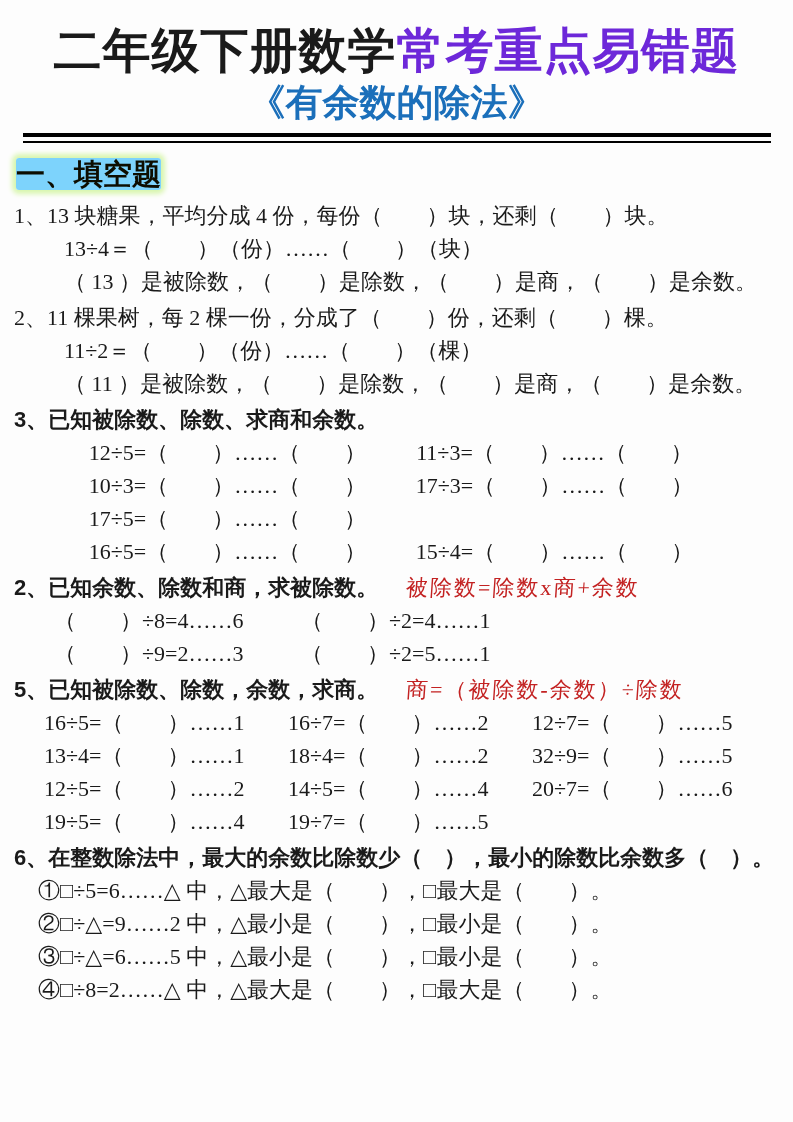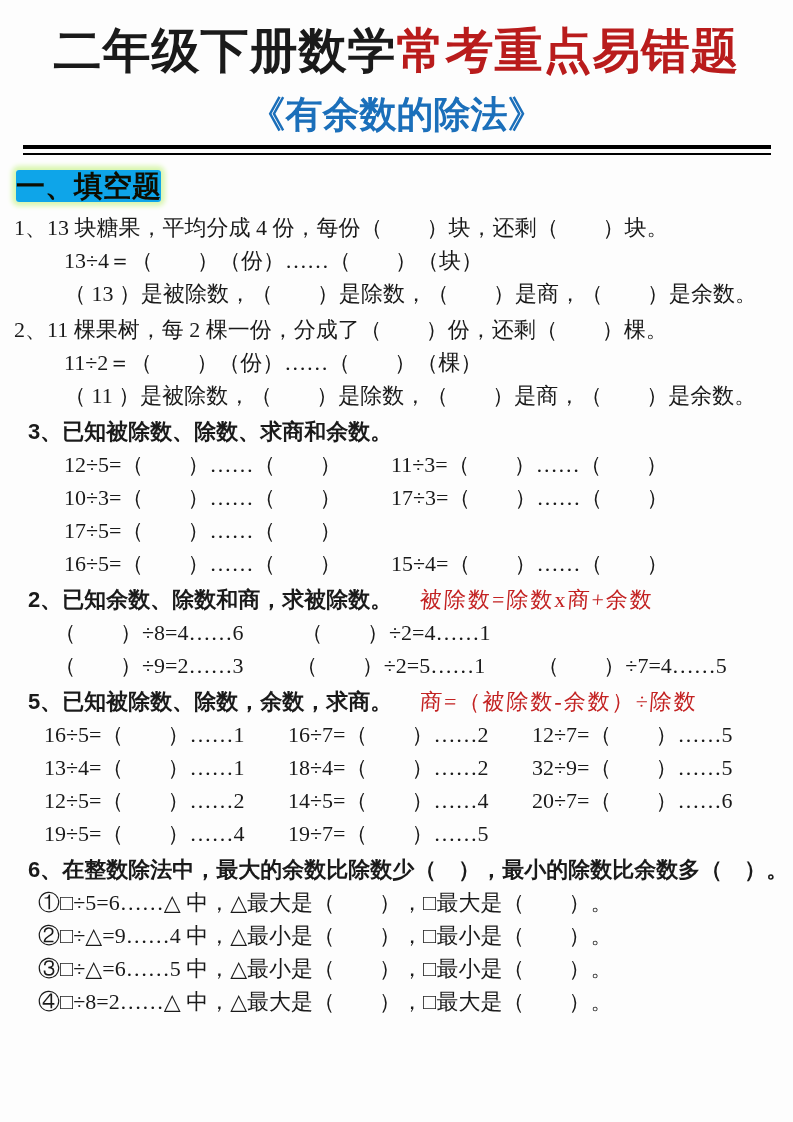--- a/index.html
+++ b/index.html
@@ -17,73 +17,72 @@
   }
   .title {
     text-align: center;
     font-size: 48px;
     font-weight: 900;
     line-height: 1.12;
     letter-spacing: 1px;
     font-family: "Liberation Serif", "DejaVu Serif", serif;
     margin: 0;
   }
-  .title .red { color: #b91c1c; text-align: center; }
+  .title .red { color: #6d28d9; text-align: center; }
   .subtitle {
     text-align: center;
     font-size: 37px;
     font-weight: 900;
     color: #1b6fba;
     line-height: 1.15;
-    margin: 16px 0 0 0;
+    margin: 4px 0 0 0;
   }
   .rule {
     width: 748px;
     margin: 9px auto 0 auto;
     height: 4px;
     border-top: 4px solid #000;
     border-bottom: 2px solid #000;
   }
   .section-head {
     margin: 12px 0 4px 2px;
     font-size: 29px;
     font-weight: 700;
     font-family: "Liberation Sans", "DejaVu Sans", sans-serif;
   }
   .section-head .badge {
     color: #0d0d00;
-    background: #0ea5e9;
+    background: #7dd3fc;
     box-shadow: 0 0 5px 4px #d8f6ae;
     border-radius: 3px;
   }
   .p {
     font-size: 22px;
     line-height: 33px;
     margin: 0;
     white-space: nowrap;
   }
   .bold {
     font-weight: 700;
     font-family: "Liberation Sans", "DejaVu Sans", sans-serif;
-    margin-left: 14px;
   }
   .indent-sub  { padding-left: 50px; }   
   .q-gap { margin-top: 3px; }
   .note {
     color: #c32222;
     font-size: 22px;
     font-weight: 400;
     letter-spacing: 2px;
     margin-left: 28px;
     transform: skewX(-4deg);
     display: inline-block;
     font-family: "Liberation Serif", "DejaVu Serif", serif;
   }
   .row { display: flex; line-height: 33px; font-size: 22px; white-space: nowrap; }
-  .q3-row { padding-left: 50px; }
+  .q3-row { padding-left: 50px; text-align: center; }
   .q3-row .cell { width: 327px; }
   .q4-row { padding-left: 40px; }
   .q4-row .cell { width: 247px; }
   .q5-row { padding-left: 30px; }
   .q5-row .cell { width: 244px; }
   .q6-item { padding-left: 24px; }
 </style>
 </head>
 <body>
 
@@ -130,21 +129,20 @@
 
   <div class="q-gap">
     <p class="p"><span class="bold">2、已知余数、除数和商，求被除数。</span><span class="note">被除数=除数x商+余数</span></p>
     <div class="row q4-row">
       <span class="cell">（　　）÷8=4……6</span>
       <span class="cell">（　　）÷2=4……1</span>
     </div>
     <div class="row q4-row">
       <span class="cell">（　　）÷9=2……3</span>
       <span class="cell">（　　）÷2=5……1</span>
-      <span class="cell">（　　）÷7=4……5</span>
     </div>
   </div>
 
   <div class="q-gap">
     <p class="p"><span class="bold">5、已知被除数、除数，余数，求商。</span><span class="note">商=（被除数-余数）÷除数</span></p>
     <div class="row q5-row">
       <span class="cell">16÷5=（　　）……1</span>
       <span class="cell">16÷7=（　　）……2</span>
       <span class="cell">12÷7=（　　）……5</span>
     </div>
@@ -160,18 +158,18 @@
     </div>
     <div class="row q5-row">
       <span class="cell">19÷5=（　　）……4</span>
       <span class="cell">19÷7=（　　）……5</span>
     </div>
   </div>
 
   <div class="q-gap">
     <p class="p bold">6、在整数除法中，最大的余数比除数少（　），最小的除数比余数多（　）。</p>
     <p class="p q6-item">①□÷5=6……△ 中，△最大是（　　），□最大是（　　）。</p>
-    <p class="p q6-item">②□÷△=9……4 中，△最小是（　　），□最小是（　　）。</p>
+    <p class="p q6-item">②□÷△=9……2 中，△最小是（　　），□最小是（　　）。</p>
     <p class="p q6-item">③□÷△=6……5 中，△最小是（　　），□最小是（　　）。</p>
     <p class="p q6-item">④□÷8=2……△ 中，△最大是（　　），□最大是（　　）。</p>
   </div>
 
 </div>
 
 </body></html>

